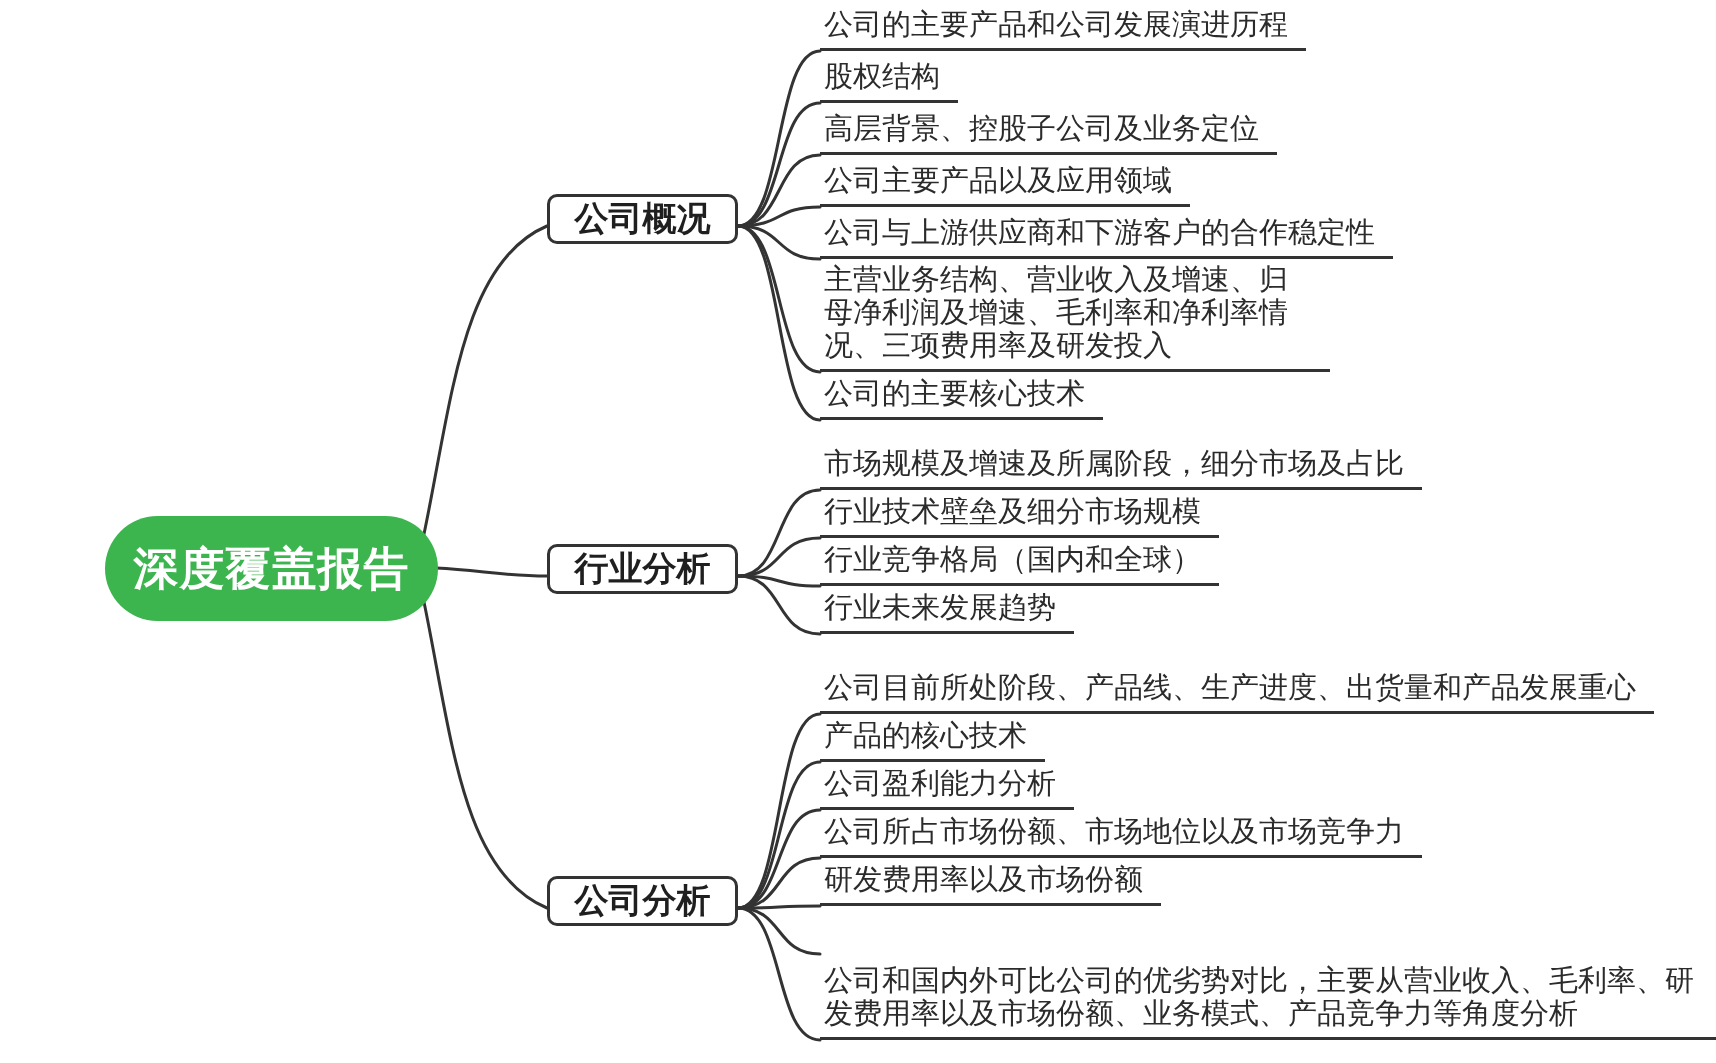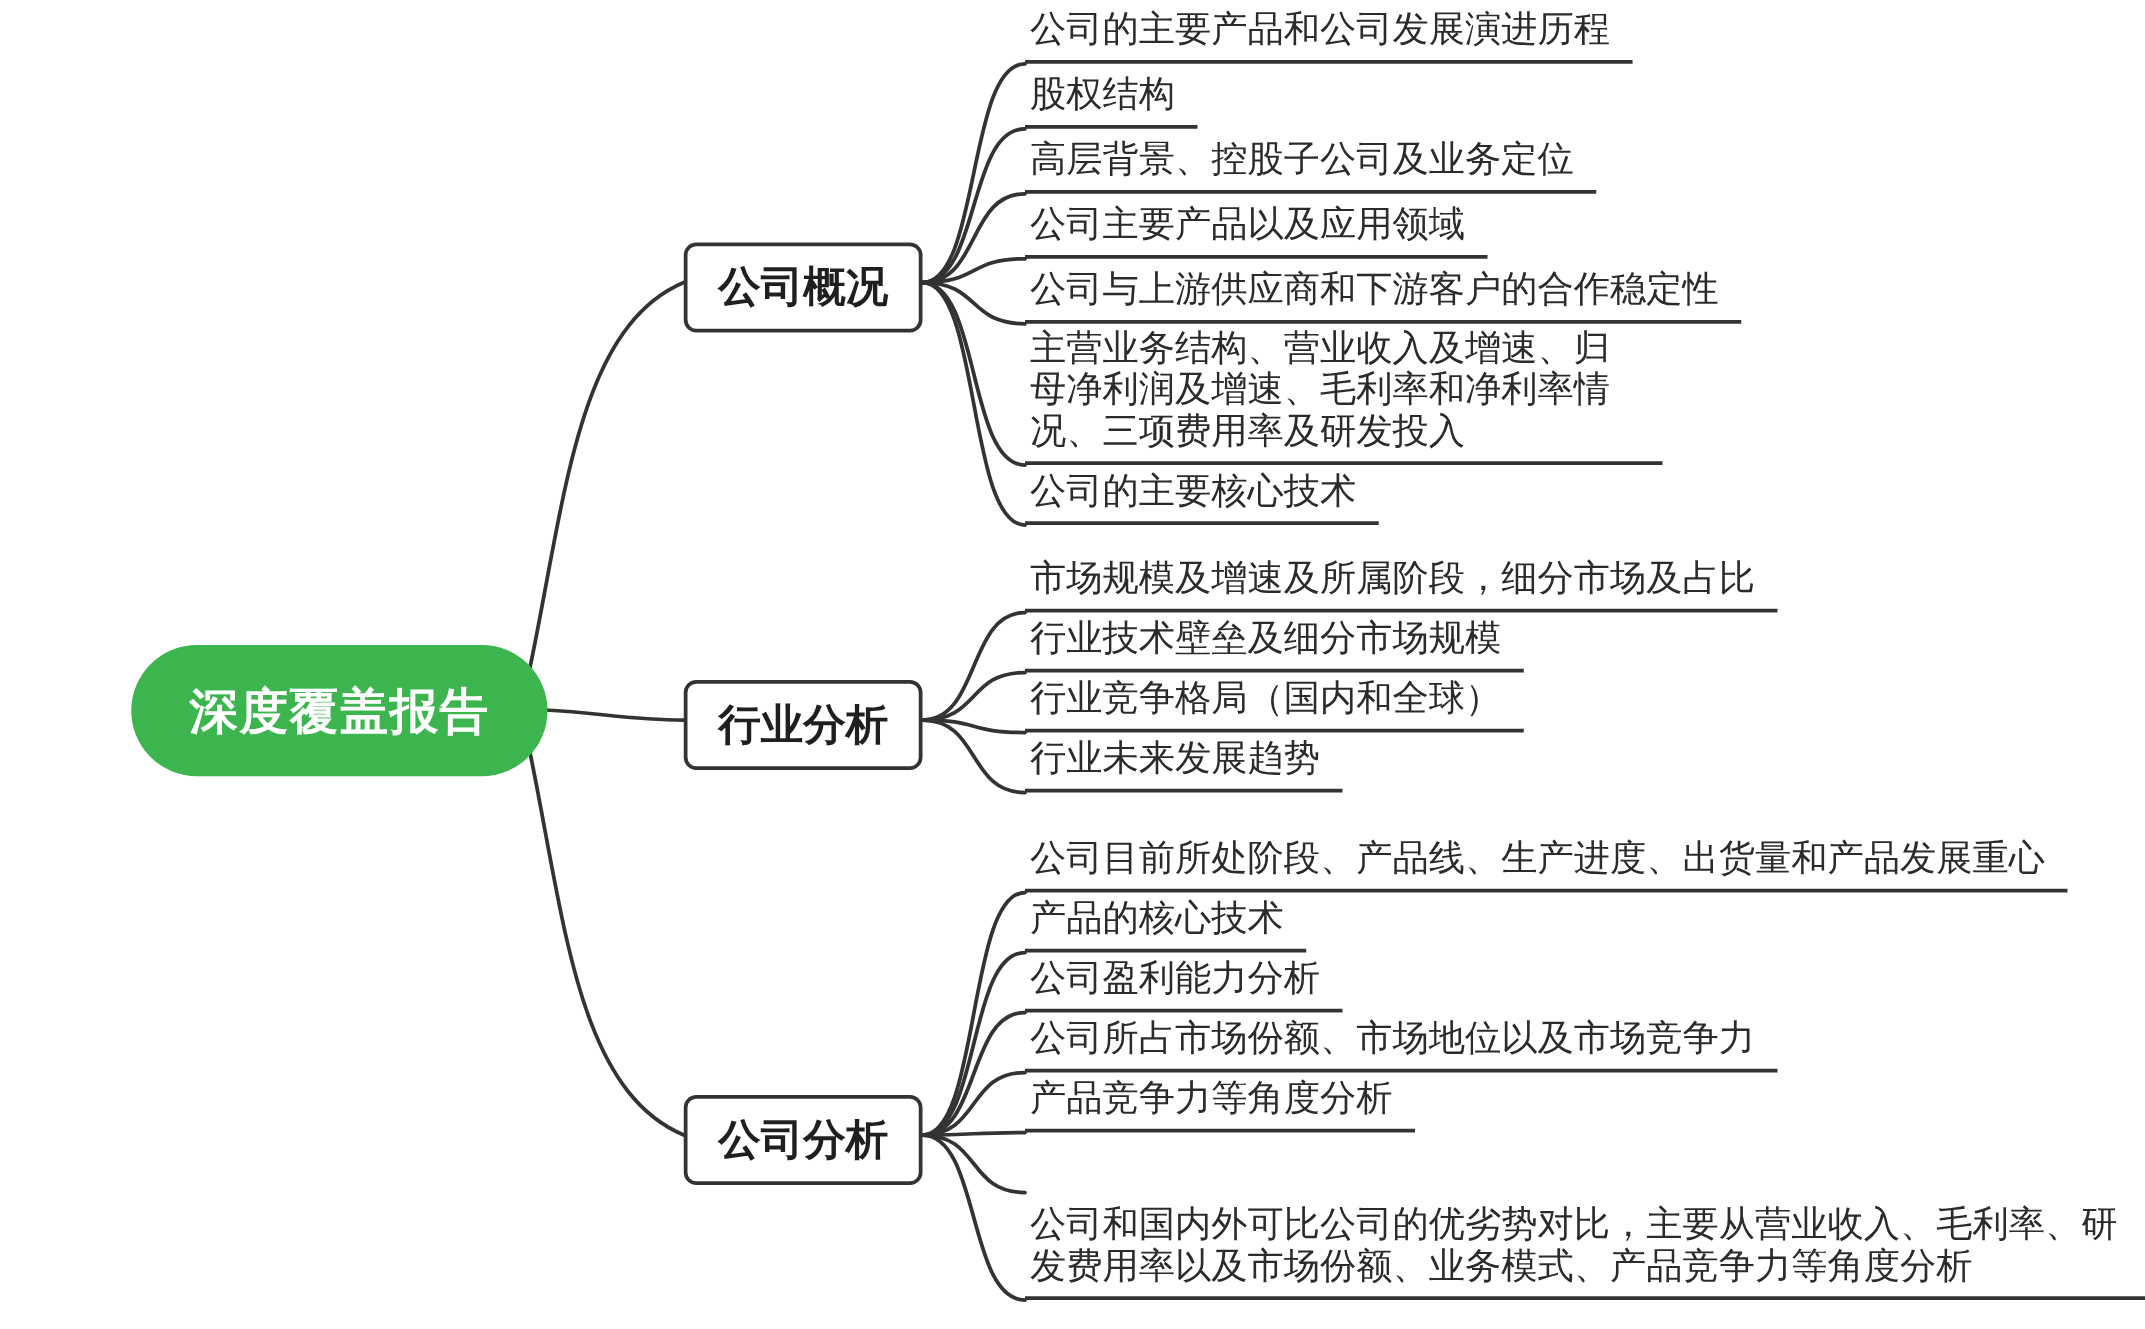--- a/index.html
+++ b/index.html
@@ -19,27 +19,27 @@
     stroke-linecap: round;
   }
   .root {
     position: absolute;
     left: 105px; top: 516px;
     width: 333px; height: 105px;
     background: var(--root-fill, #3CB54E);
     border-radius: 53px;
     display: flex; align-items: center; justify-content: center;
     color: #ffffff;
-    font-size: 39px;
+    font-size: 45px;
     font-weight: bold;
     letter-spacing: 1px;
   }
   .branch {
     position: absolute;
-    width: 191px; height: 72px;
+    width: 191px; height: 50px;
     box-sizing: border-box;
     background: #ffffff;
     border: 3px solid #333333;
     border-radius: 10px;
     display: flex; align-items: center; justify-content: center;
     font-size: 34px;
     font-weight: bold;
     color: #1f1f1f;
   }
   .b1 { left: 547px; top: 194px; }
@@ -115,16 +115,16 @@
 
   <div class="leaf" style="top:490px">市场规模及增速及所属阶段，细分市场及占比</div>
   <div class="leaf" style="top:538px">行业技术壁垒及细分市场规模</div>
   <div class="leaf" style="top:586px">行业竞争格局（国内和全球）</div>
   <div class="leaf" style="top:634px">行业未来发展趋势</div>
 
   <div class="leaf" style="top:714px">公司目前所处阶段、产品线、生产进度、出货量和产品发展重心</div>
   <div class="leaf" style="top:762px">产品的核心技术</div>
   <div class="leaf" style="top:810px">公司盈利能力分析</div>
   <div class="leaf" style="top:858px">公司所占市场份额、市场地位以及市场竞争力</div>
-  <div class="leaf" style="top:906px">产品竞争力等角度分析</div>
+  <div class="leaf" style="top:906px">研发费用率以及市场份额</div>
   <div class="leaf wrap" style="top:1040px;max-width:912px">公司和国内外可比公司的优劣势对比，主要从营业收入、毛利率、研发费用率以及市场份额、业务模式、产品竞争力等角度分析</div>
 
 </div>
 
 </body></html>

